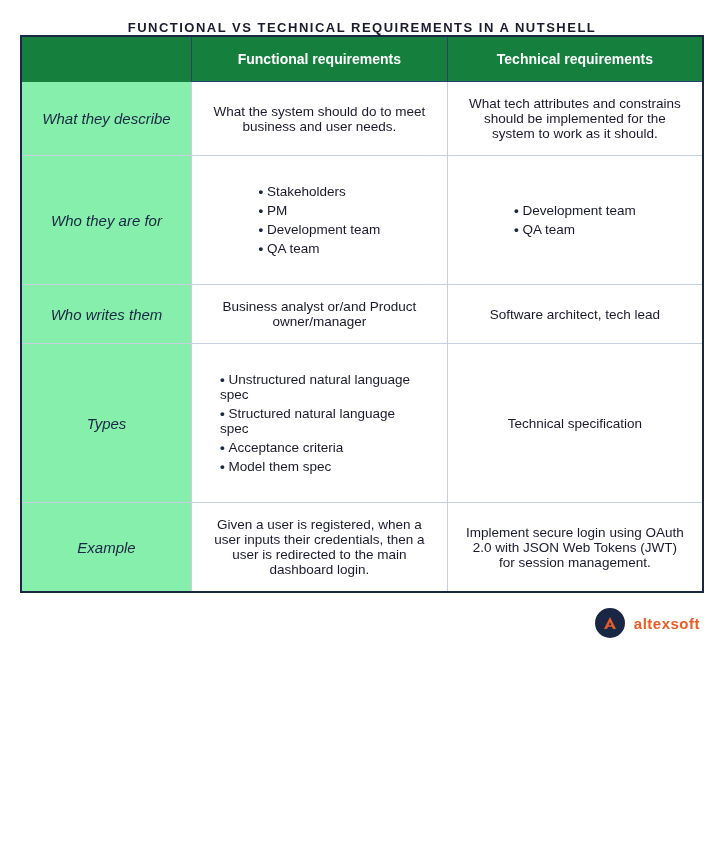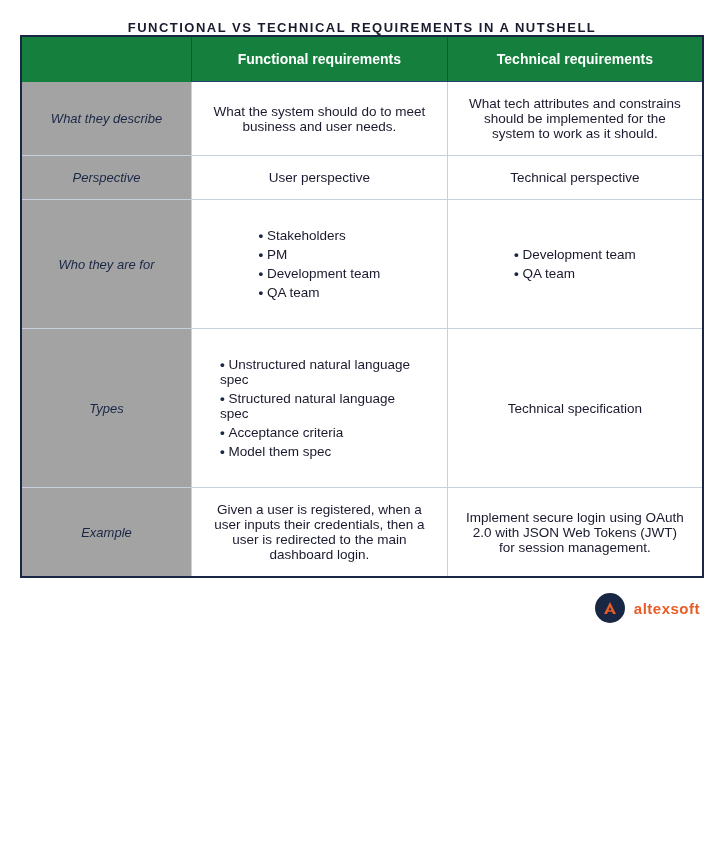--- a/index.html
+++ b/index.html
@@ -47,22 +47,22 @@
     tbody td {
       padding: 14px 16px;
       font-size: 13.5px;
       color: #1a1a2e;
       vertical-align: middle;
       border-right: 1px solid #c8d0e0;
     }
     tbody td:first-child {
       text-align: center;
       font-style: italic;
-      background-color: #a3a3a3;
-      font-size: 13px;
+      background-color: #86efac;
+      font-size: 15px;
       color: #1a2744;
       border-left: 1px solid #c8d0e0;
       width: 160px;
     }
     tbody td:nth-child(2) {
       text-align: center;
       width: 240px;
     }
     tbody td:nth-child(3) {
       text-align: center;
@@ -126,44 +126,44 @@
     </tr>
   </thead>
   <tbody>
 
     <tr>
       <td>What they describe</td>
       <td>What the system should do to meet business and user needs.</td>
       <td>What tech attributes and constrains should be implemented for the system to work as it should.</td>
     </tr>
 
-    <tr>
-      <td>Perspective</td>
-      <td>User perspective</td>
-      <td>Technical perspective</td>
-    </tr>
 
     <tr>
       <td>Who they are for</td>
       <td>
         <ul class="bullet-list">
           <li>Stakeholders</li>
           <li>PM</li>
           <li>Development team</li>
           <li>QA team</li>
         </ul>
       </td>
       <td>
         <ul class="bullet-list">
           <li>Development team</li>
           <li>QA team</li>
         </ul>
       </td>
     </tr>
 
+    <tr>
+      <td>Who writes them</td>
+      <td>Business analyst or/and Product owner/manager</td>
+      <td>Software architect, tech lead</td>
+    </tr>
 
     <tr>
       <td>Types</td>
       <td>
         <ul class="bullet-list">
           <li>Unstructured natural language spec</li>
           <li>Structured natural language spec</li>
           <li>Acceptance criteria</li>
           <li>Model them spec</li>
         </ul>

